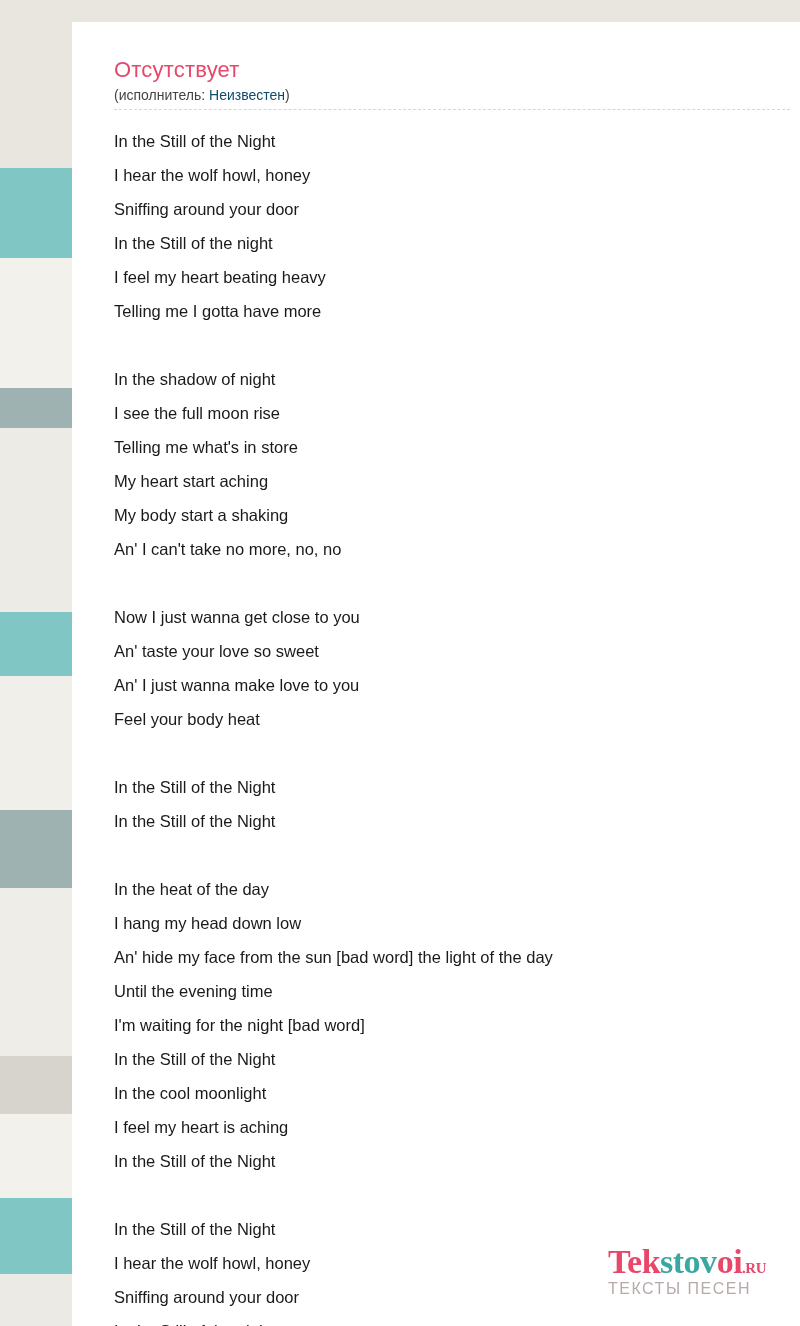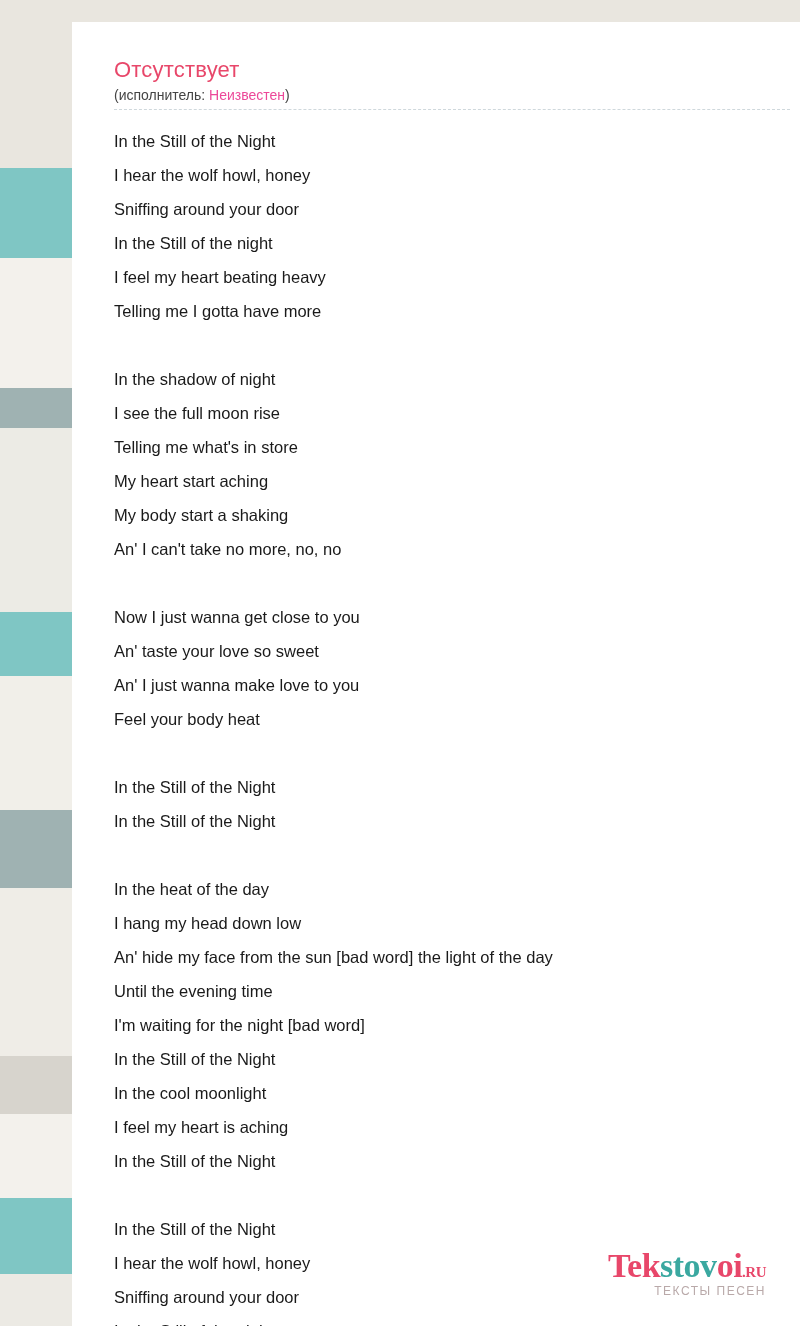--- a/index.html
+++ b/index.html
@@ -52,21 +52,21 @@
     font-weight: normal;
     margin: 0 0 4px 28px;
     letter-spacing: 0.2px;
   }
   .artist-line {
     margin: 0 0 6px 28px;
     font-size: 14px;
     color: #444444;
   }
   .artist-link {
-    color: #ec4899;
+    color: #0c4a6e;
     text-decoration: none;
   }
 
   .divider {
     margin: 0 0 14px 28px;
     border: none;
     border-top: 1px dashed #cfd8dc;
     height: 0;
   }
 
@@ -76,42 +76,42 @@
     line-height: 34px;
     color: #1a1a1a;
     white-space: pre-wrap;
   }
 
   
   .logo {
     position: absolute;
     right: 34px;
     bottom: 28px;
-    text-align: right;
+    text-align: left;
     z-index: 3;
     user-select: none;
   }
   .logo-main {
     font-size: 34px;
     font-weight: bold;
     letter-spacing: -0.5px;
     line-height: 1;
     font-family: "Liberation Serif", serif;
   }
   .logo-main .c1 { color: #e8476a; }
   .logo-main .c2 { color: #3aa8a0; }
   .logo-main .c3 { color: #e8476a; }
   .logo-ru {
     color: #e8476a;
     font-size: 15px;
     font-weight: bold;
   }
   .logo-sub {
     color: #b9a9a9;
-    font-size: 12px;
+    font-size: 16px;
     letter-spacing: 1.5px;
     margin-top: 1px;
   }
 </style>
 </head>
 <body>
 
 <div class="bg">
   <div class="bg-base"></div>
 

